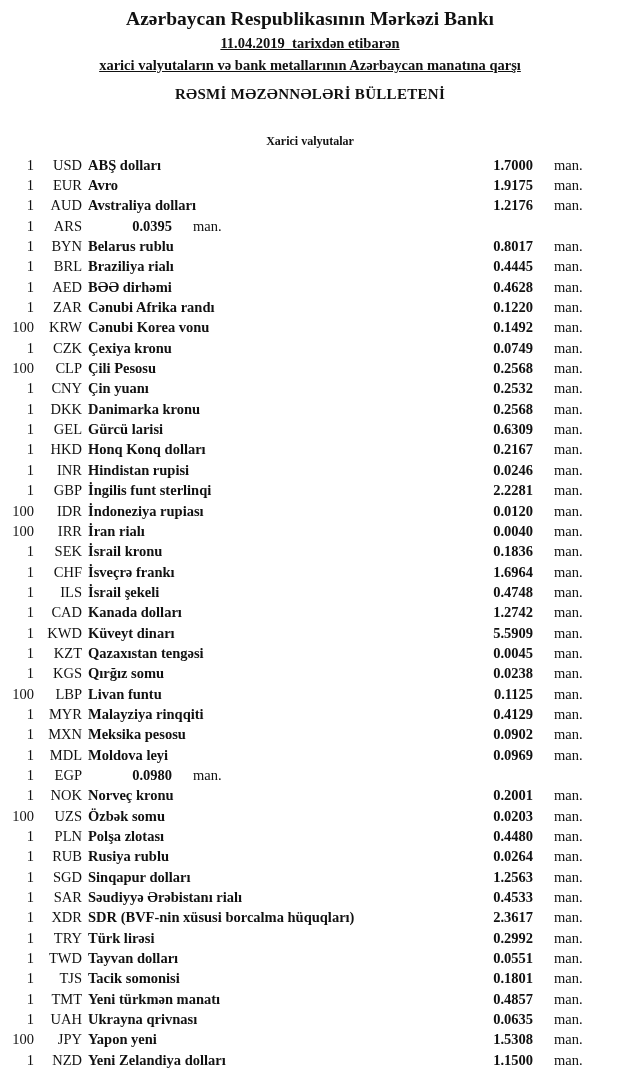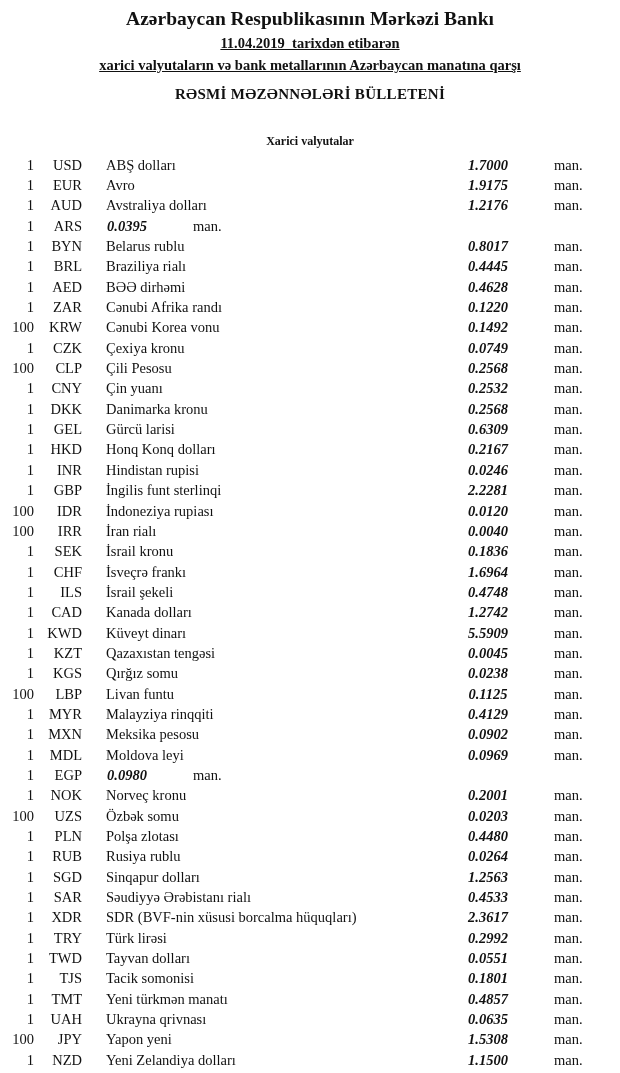--- a/index.html
+++ b/index.html
@@ -62,30 +62,30 @@
     flex: 0 0 auto;
   }
   .code {
     width: 44px;
     margin-left: 4px;
     text-align: right;
     flex: 0 0 auto;
   }
   .name {
     flex: 1 1 auto;
-    margin-left: 24px;
+    margin-left: 6px;
     white-space: nowrap;
     overflow: hidden;
+    font-weight: bold;
   }
   .rate {
     width: 90px;
     flex: 0 0 auto;
-    text-align: center;
-    font-weight: bold;
-    font-style: italic;
+    text-align: right;
+    font-weight: bold;
   }
   .unit {
     width: 46px;
     flex: 0 0 auto;
     margin-left: 21px;
     text-align: left;
   }
 </style>
 </head>
 <body>

